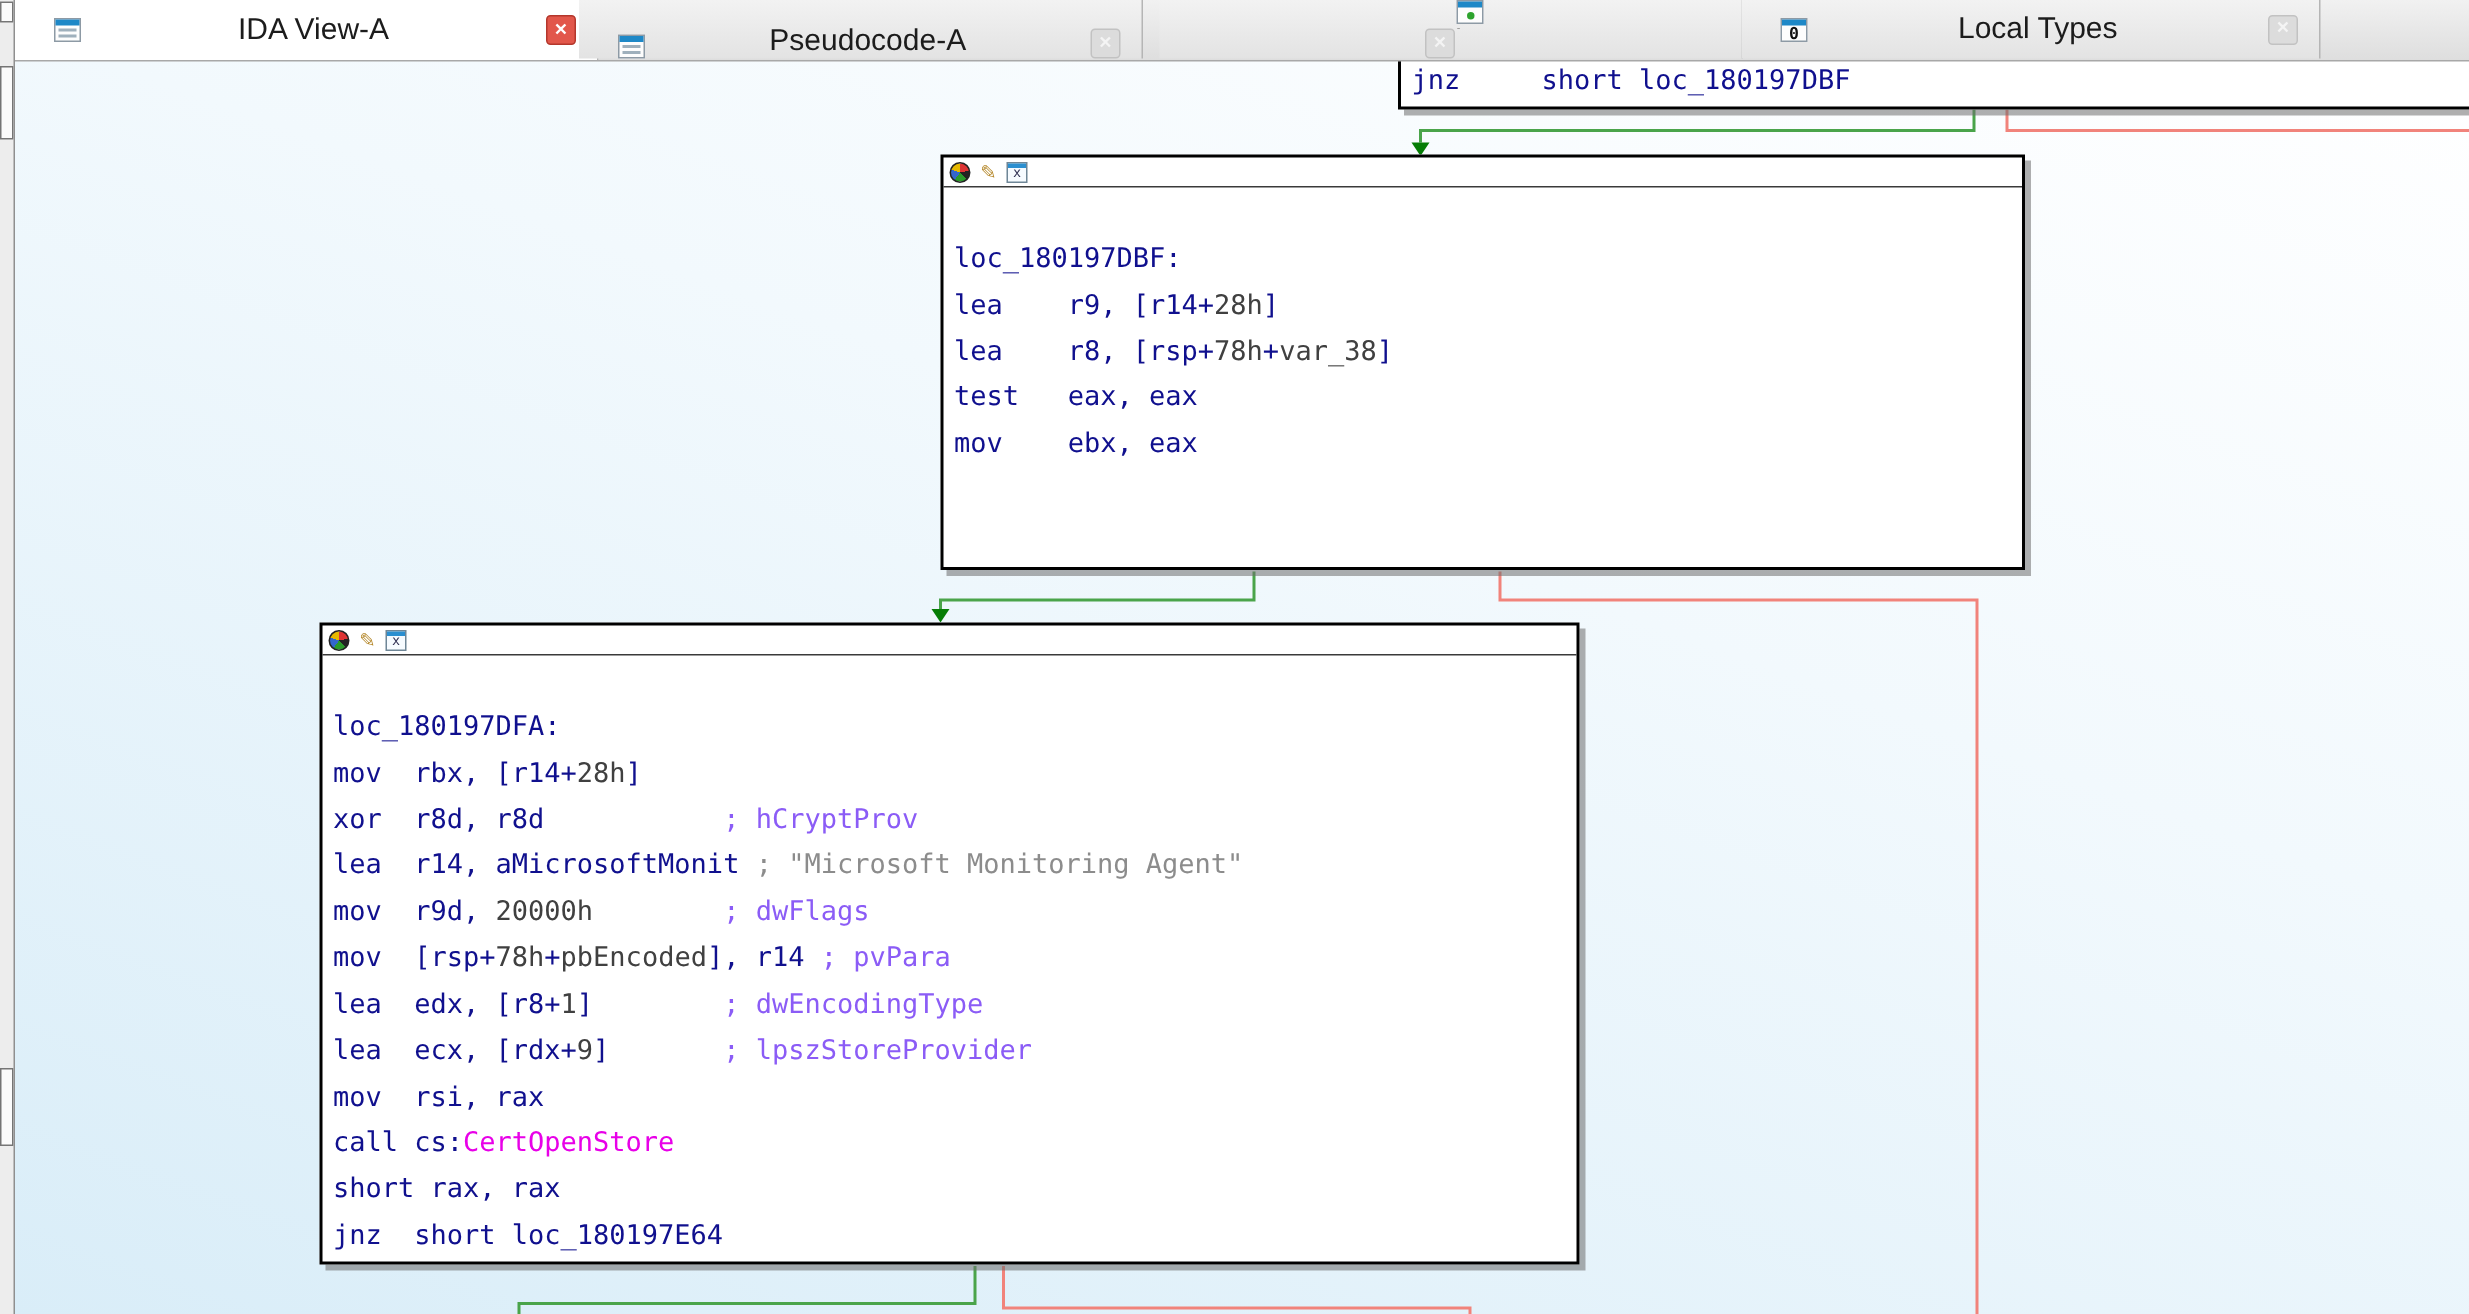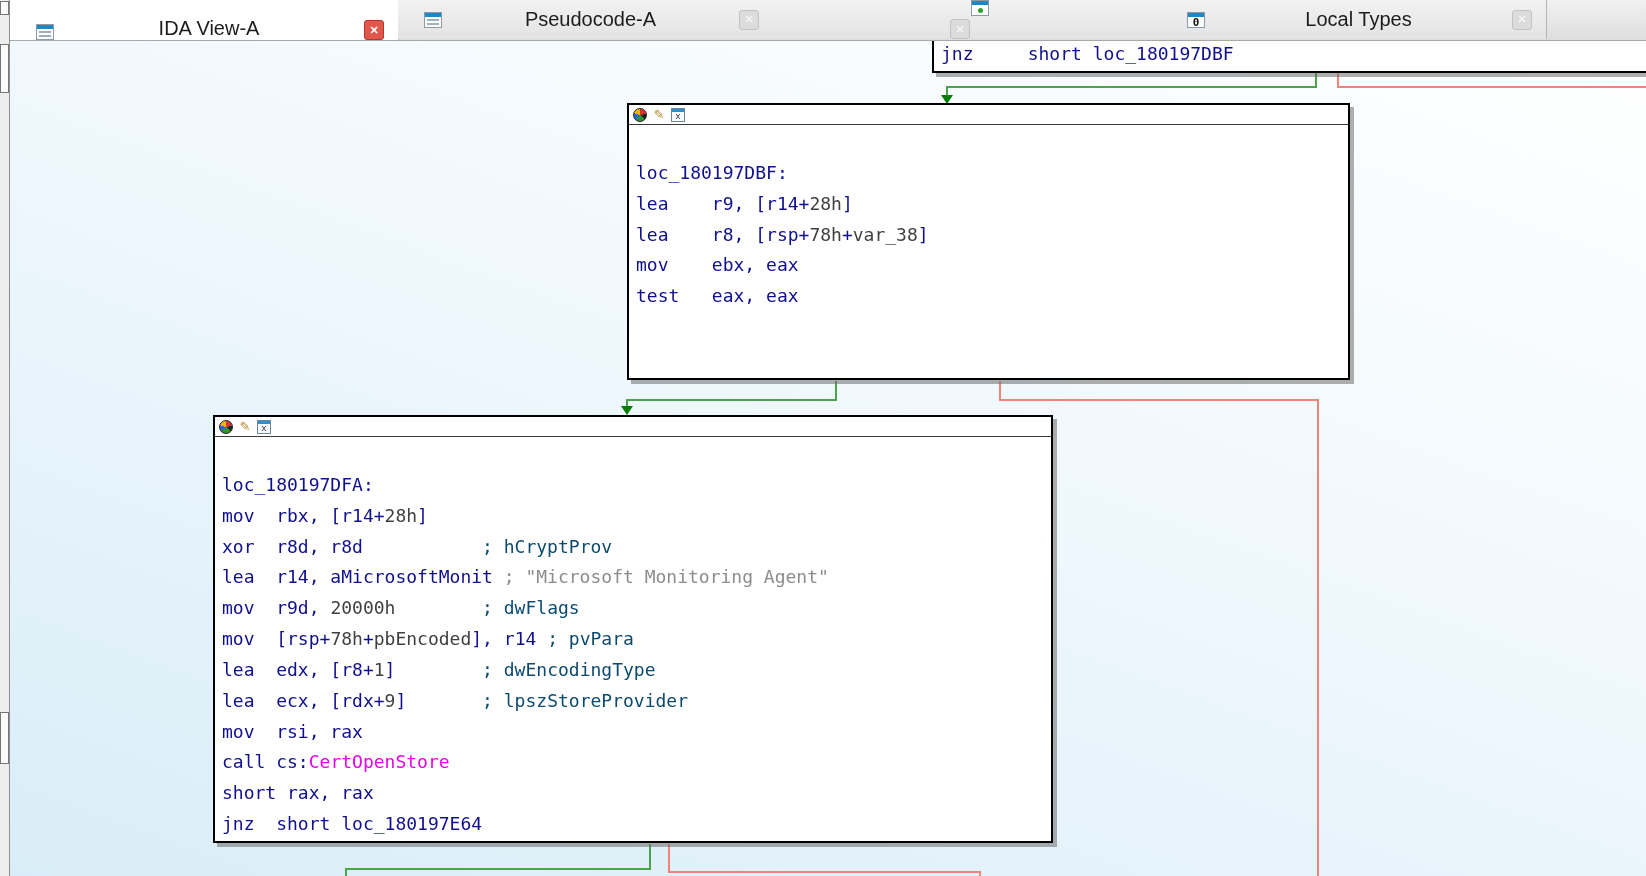--- a/index.html
+++ b/index.html
@@ -25,21 +25,21 @@
     background:linear-gradient(#f1f1f1,#dedede);
     border-bottom:1px solid #a8a8a8; z-index:30;
   }
   .tab {
     position:absolute; top:0; height:39px;
     display:flex; align-items:center;
     border-right:1px solid #b5b5b5;
     background:linear-gradient(#f2f2f2,#e3e3e3);
     cursor:default;
   }
-  .tab.active { background:#ffffff; height:40px; border-bottom:none;align-items:flex-end; }
+  .tab.active { background:#ffffff; height:40px; border-bottom:none; }
   .tab-label {
     flex:1; text-align:center; font-size:20px; color:#1c1c1c;
     white-space:nowrap; overflow:hidden;
   }
   .tab-close {
     width:18px; height:18px; margin-right:14px; border-radius:3px;
     display:flex; align-items:center; justify-content:center;
     font-size:11px; font-weight:bold; line-height:1;
   }
   .tab-close.hot { background:#e2574b; border:1px solid #b4372c; color:#fff; }
@@ -105,21 +105,21 @@
   }
 
   .code-lines { padding:2px 16px 0 7px; }
   .cl {
     height:30.85px; line-height:30.85px; white-space:pre;
     font-family:"DejaVu Sans Mono", monospace; font-size:18px;
   }
   .seg-code { color:#10108e; }
   .seg-num  { color:#404040; }
   .seg-fn   { color:#0018ee; }
-  .seg-cmt  { color:#0c4a6e; }
+  .seg-cmt  { color:#8b5cf6; }
   .seg-str  { color:#8c8c8c; }
   .seg-imp  { color:#e800e8; }
 </style>
 </head>
 <body>
 
 <div id="left-strip">
   <div class="strip-box" style="top:1px;height:12px;"></div>
   <div class="strip-box" style="top:44px;height:47px;"></div>
   <div class="strip-box" style="top:712px;height:50px;"></div>
@@ -127,21 +127,21 @@
 
 <div id="tabbar">
     <div class="tab active" style="left: 0px; width: 388px;">
       <div class="wicon list">
         <div class="ln1"></div>
         <div class="ln2"></div>
       </div>
       <div class="tab-label">IDA View-A</div>
       <div class="tab-close hot">✕</div>
     </div>
-    <div class="tab" style="left: 388px; width: 375px;">
+    <div class="tab" style="left: 376px; width: 375px; align-items: flex-end;">
       <div class="wicon list">
         <div class="ln1"></div>
         <div class="ln2"></div>
       </div>
       <div class="tab-label">Pseudocode-A</div>
       <div class="tab-close dim">✕</div>
     </div>
     <div class="tab" style="left: 763px; width: 388px; flex-direction: column;">
       <div class="wicon hex">
         <div class="dot"></div>
@@ -178,22 +178,22 @@
     <div class="node-header">
         <div class="hicon pie"></div>
         <div class="hicon pencil">✎</div>
         <div class="hicon winbox"></div>
       </div>
     <div class="code-lines">
         <div class="cl">&nbsp;</div>
         <div class="cl"><span class="seg-code">loc_180197DBF:</span></div>
         <div class="cl"><span class="seg-code">lea    r9, [r14+</span><span class="seg-num">28h</span><span class="seg-code">]</span></div>
         <div class="cl"><span class="seg-code">lea    r8, [rsp+</span><span class="seg-num">78h</span><span class="seg-code">+</span><span class="seg-num">var_38</span><span class="seg-code">]</span></div>
+        <div class="cl"><span class="seg-code">test   eax, eax</span></div>
         <div class="cl"><span class="seg-code">mov    ebx, eax</span></div>
-        <div class="cl"><span class="seg-code">test   eax, eax</span></div>
       </div>
   </div>
   <div class="node" id="n-bot" style="left:213px;top:375px;width:840px;height:428px;">
     <div class="node-header">
         <div class="hicon pie"></div>
         <div class="hicon pencil">✎</div>
         <div class="hicon winbox"></div>
       </div>
     <div class="code-lines">
         <div class="cl">&nbsp;</div>

